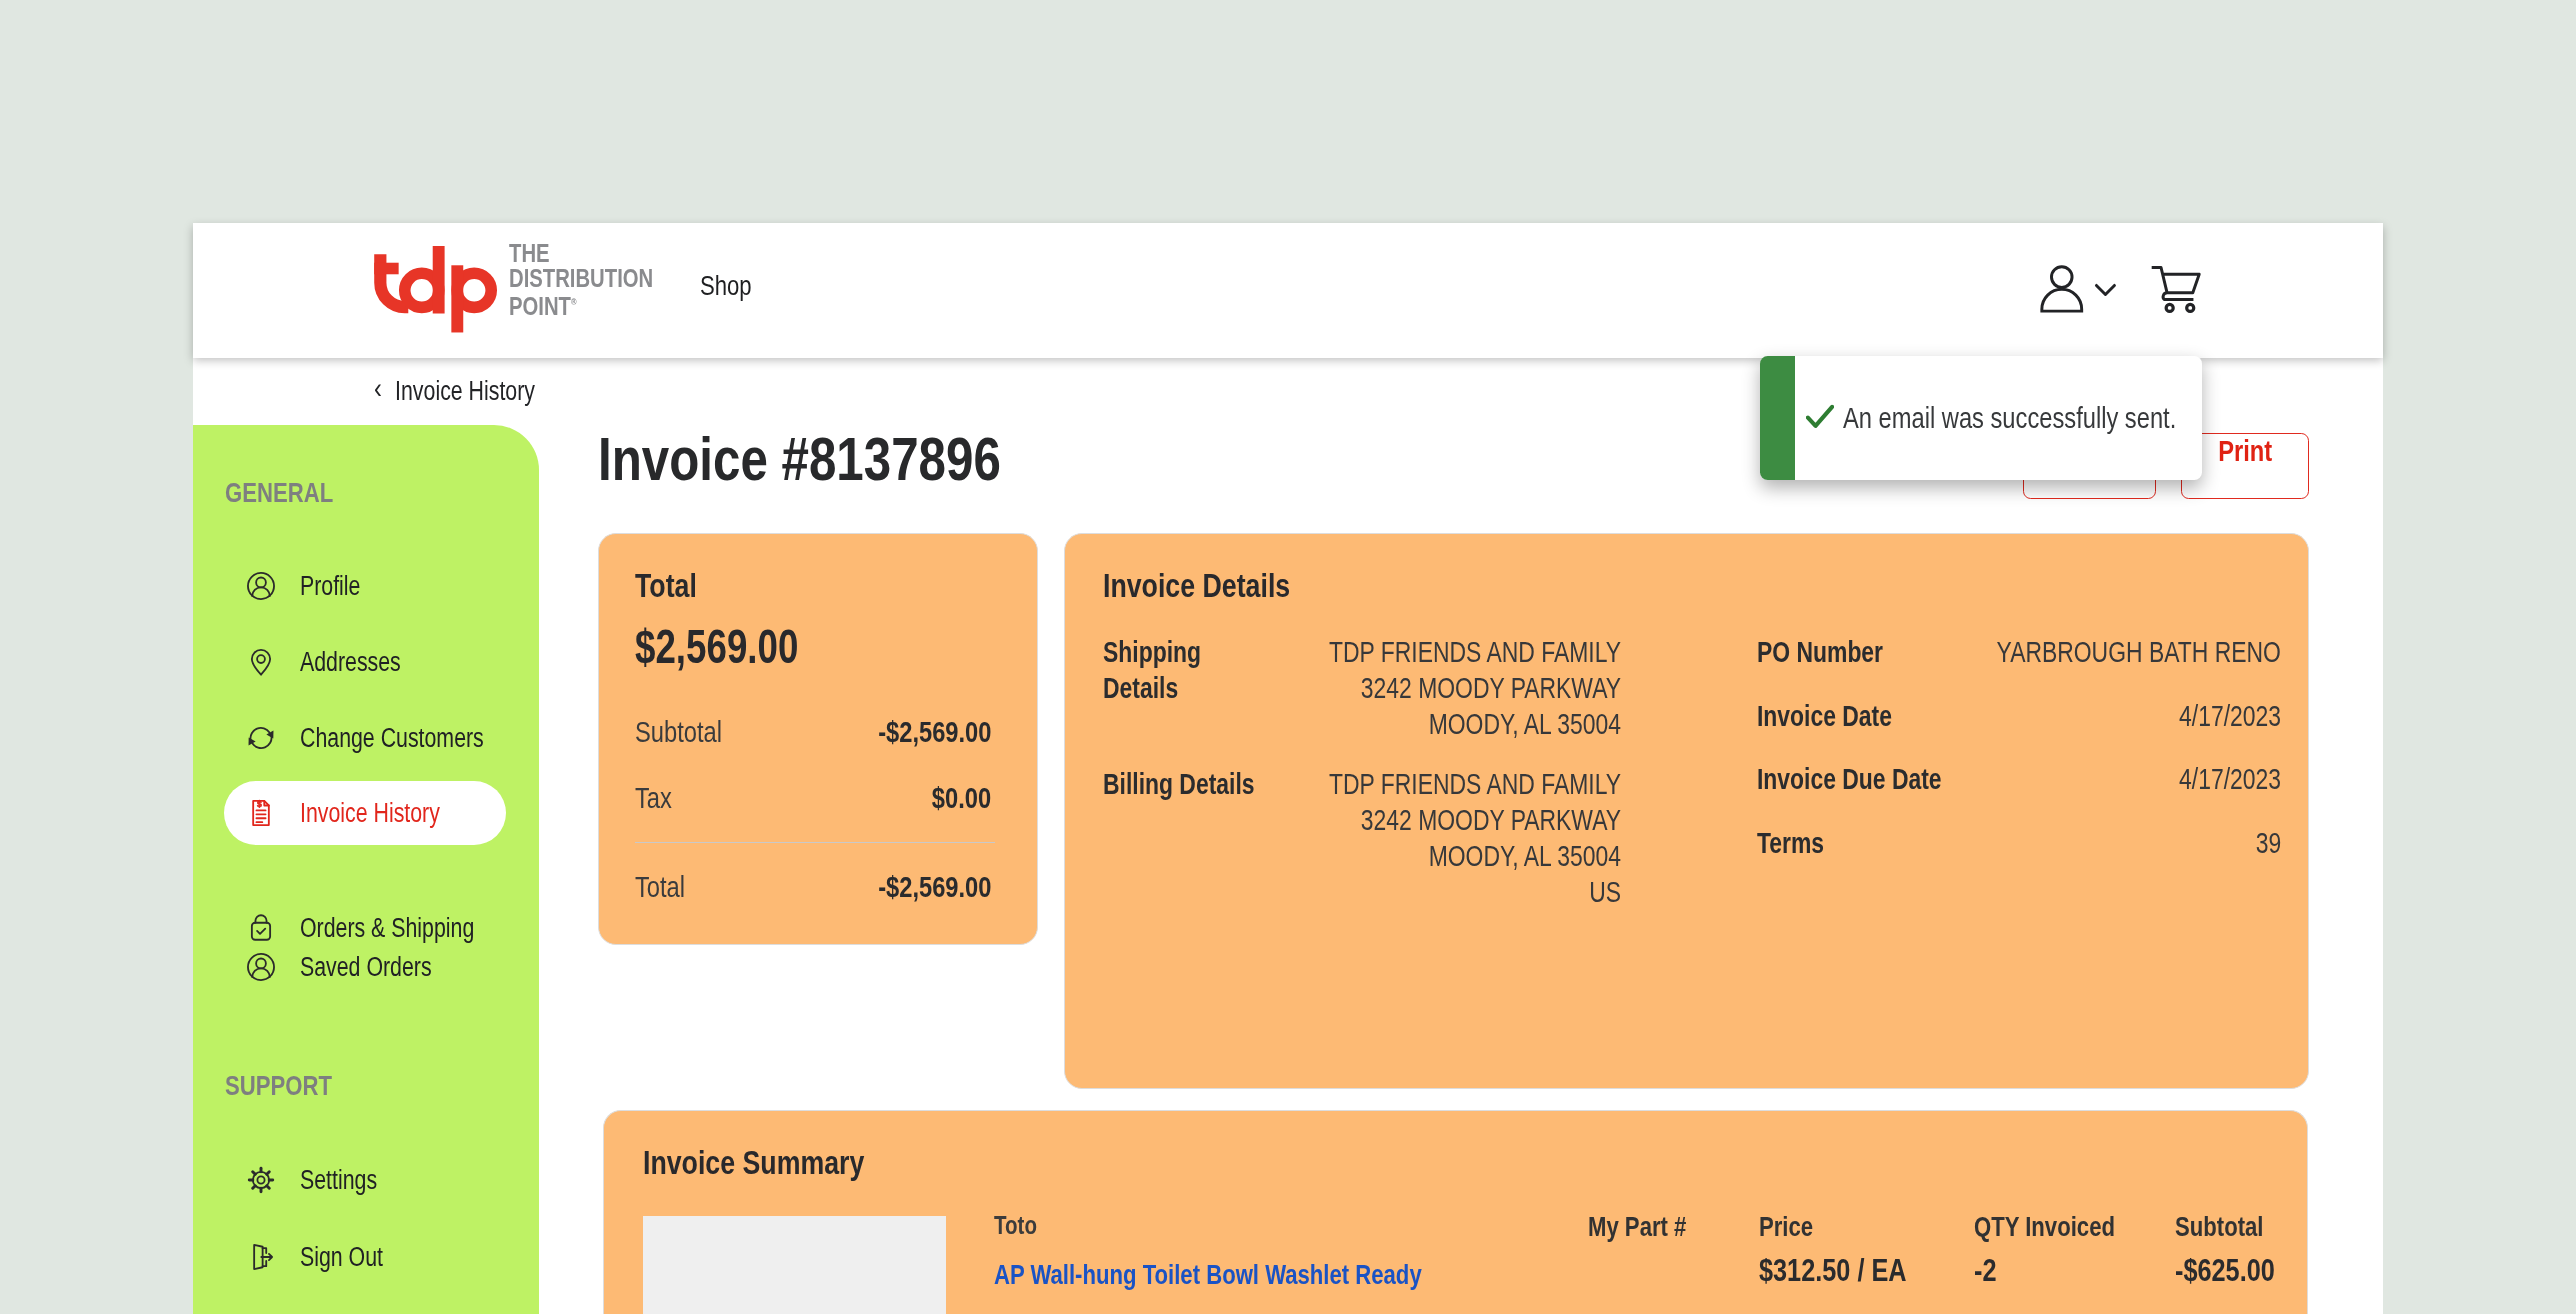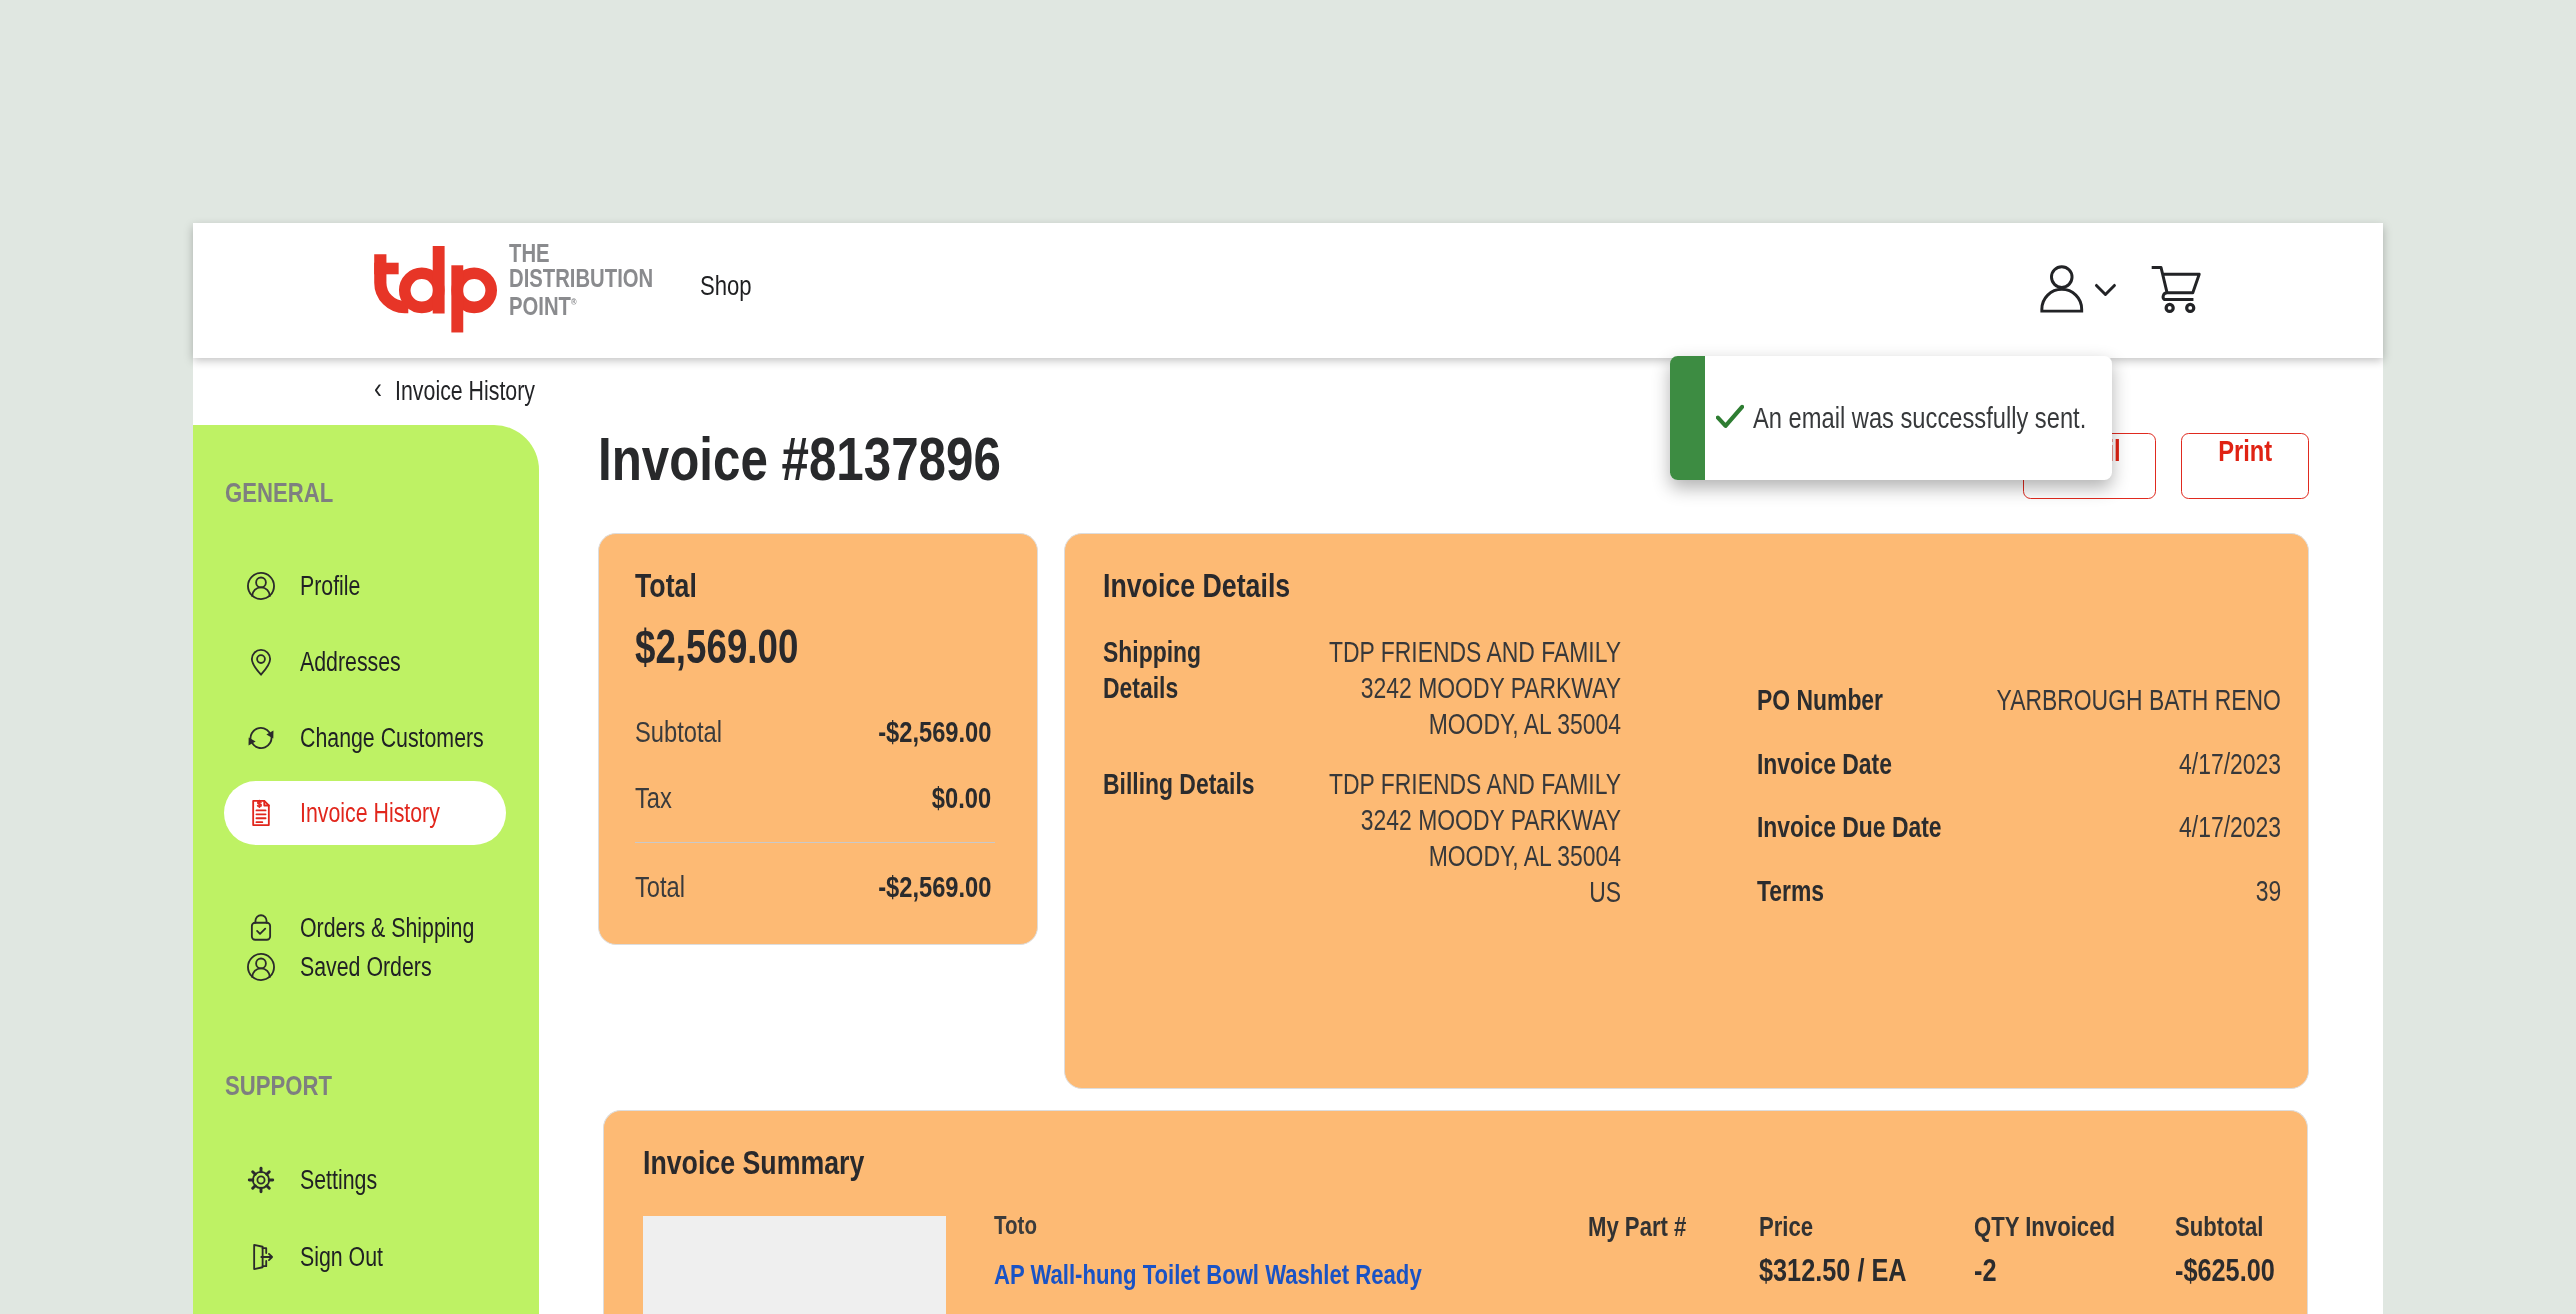--- a/index.html
+++ b/index.html
@@ -50,26 +50,26 @@
 #trow3 { top:338px; }
 
 
 #card-details .h2 { position:absolute; left:38px; top:35px; }
 .dlabel { position:absolute; font-size:29px; font-weight:bold; color:#2b2c2e; line-height:36px; transform:scaleX(.79); transform-origin:0 0; }
 .dval { position:absolute; font-size:29px; color:#37383a; line-height:36px; text-align:right; transform:scaleX(.79); transform-origin:100% 0; }
 #ship-l { left:38px; top:100px; width:180px; }
 #ship-v { left:148px; top:100px; width:408px; }
 #bill-l { left:38px; top:232px; width:225px; }
 #bill-v { left:148px; top:232px; width:408px; }
-.drow { position:absolute; left:692px; width:524px; height:36px;margin-top:48px; }
+.drow { position:absolute; left:692px; width:524px; height:36px; }
 .drow .dlabel { left:0; top:0; }
 .drow .dval { right:0; top:0; position:absolute; }
 
 
-#toast { position:absolute; left:1670px; top:356px; width:442px; height:124px; background:#fff; border-radius:7.7px; box-shadow:0 7.7px 18px rgba(0,0,0,.3); z-index:6;text-align:center; }
+#toast { position:absolute; left:1760px; top:356px; width:442px; height:124px; background:#fff; border-radius:7.7px; box-shadow:0 7.7px 18px rgba(0,0,0,.3); z-index:6;text-align:center; }
 #toast .bar { position:absolute; left:0; top:0; bottom:0; width:35px; background:#3d8c42; border-radius:7.7px 0 0 7.7px; }
 #toast .msg { position:absolute; left:83px; top:0; height:100%; display:flex; align-items:center; font-size:30px; color:#37393b; white-space:nowrap; transform:scaleX(.79); transform-origin:0 50%; }
 #toast svg.chk { position:absolute; left:46px; top:48px; }
 
 
 .btn { position:absolute; top:433px; height:66px; border:1.9px solid #e02a1f; border-radius:7.7px; background:#fff; color:#e02213; font-size:30px; font-weight:bold; display:flex; align-items:flex-start; justify-content:center; z-index:4; }
 .btn span { transform:scaleX(.79); }
 #btn-email { left:2023px; width:133px; }
 #btn-print { left:2181px; width:128px; }
 

